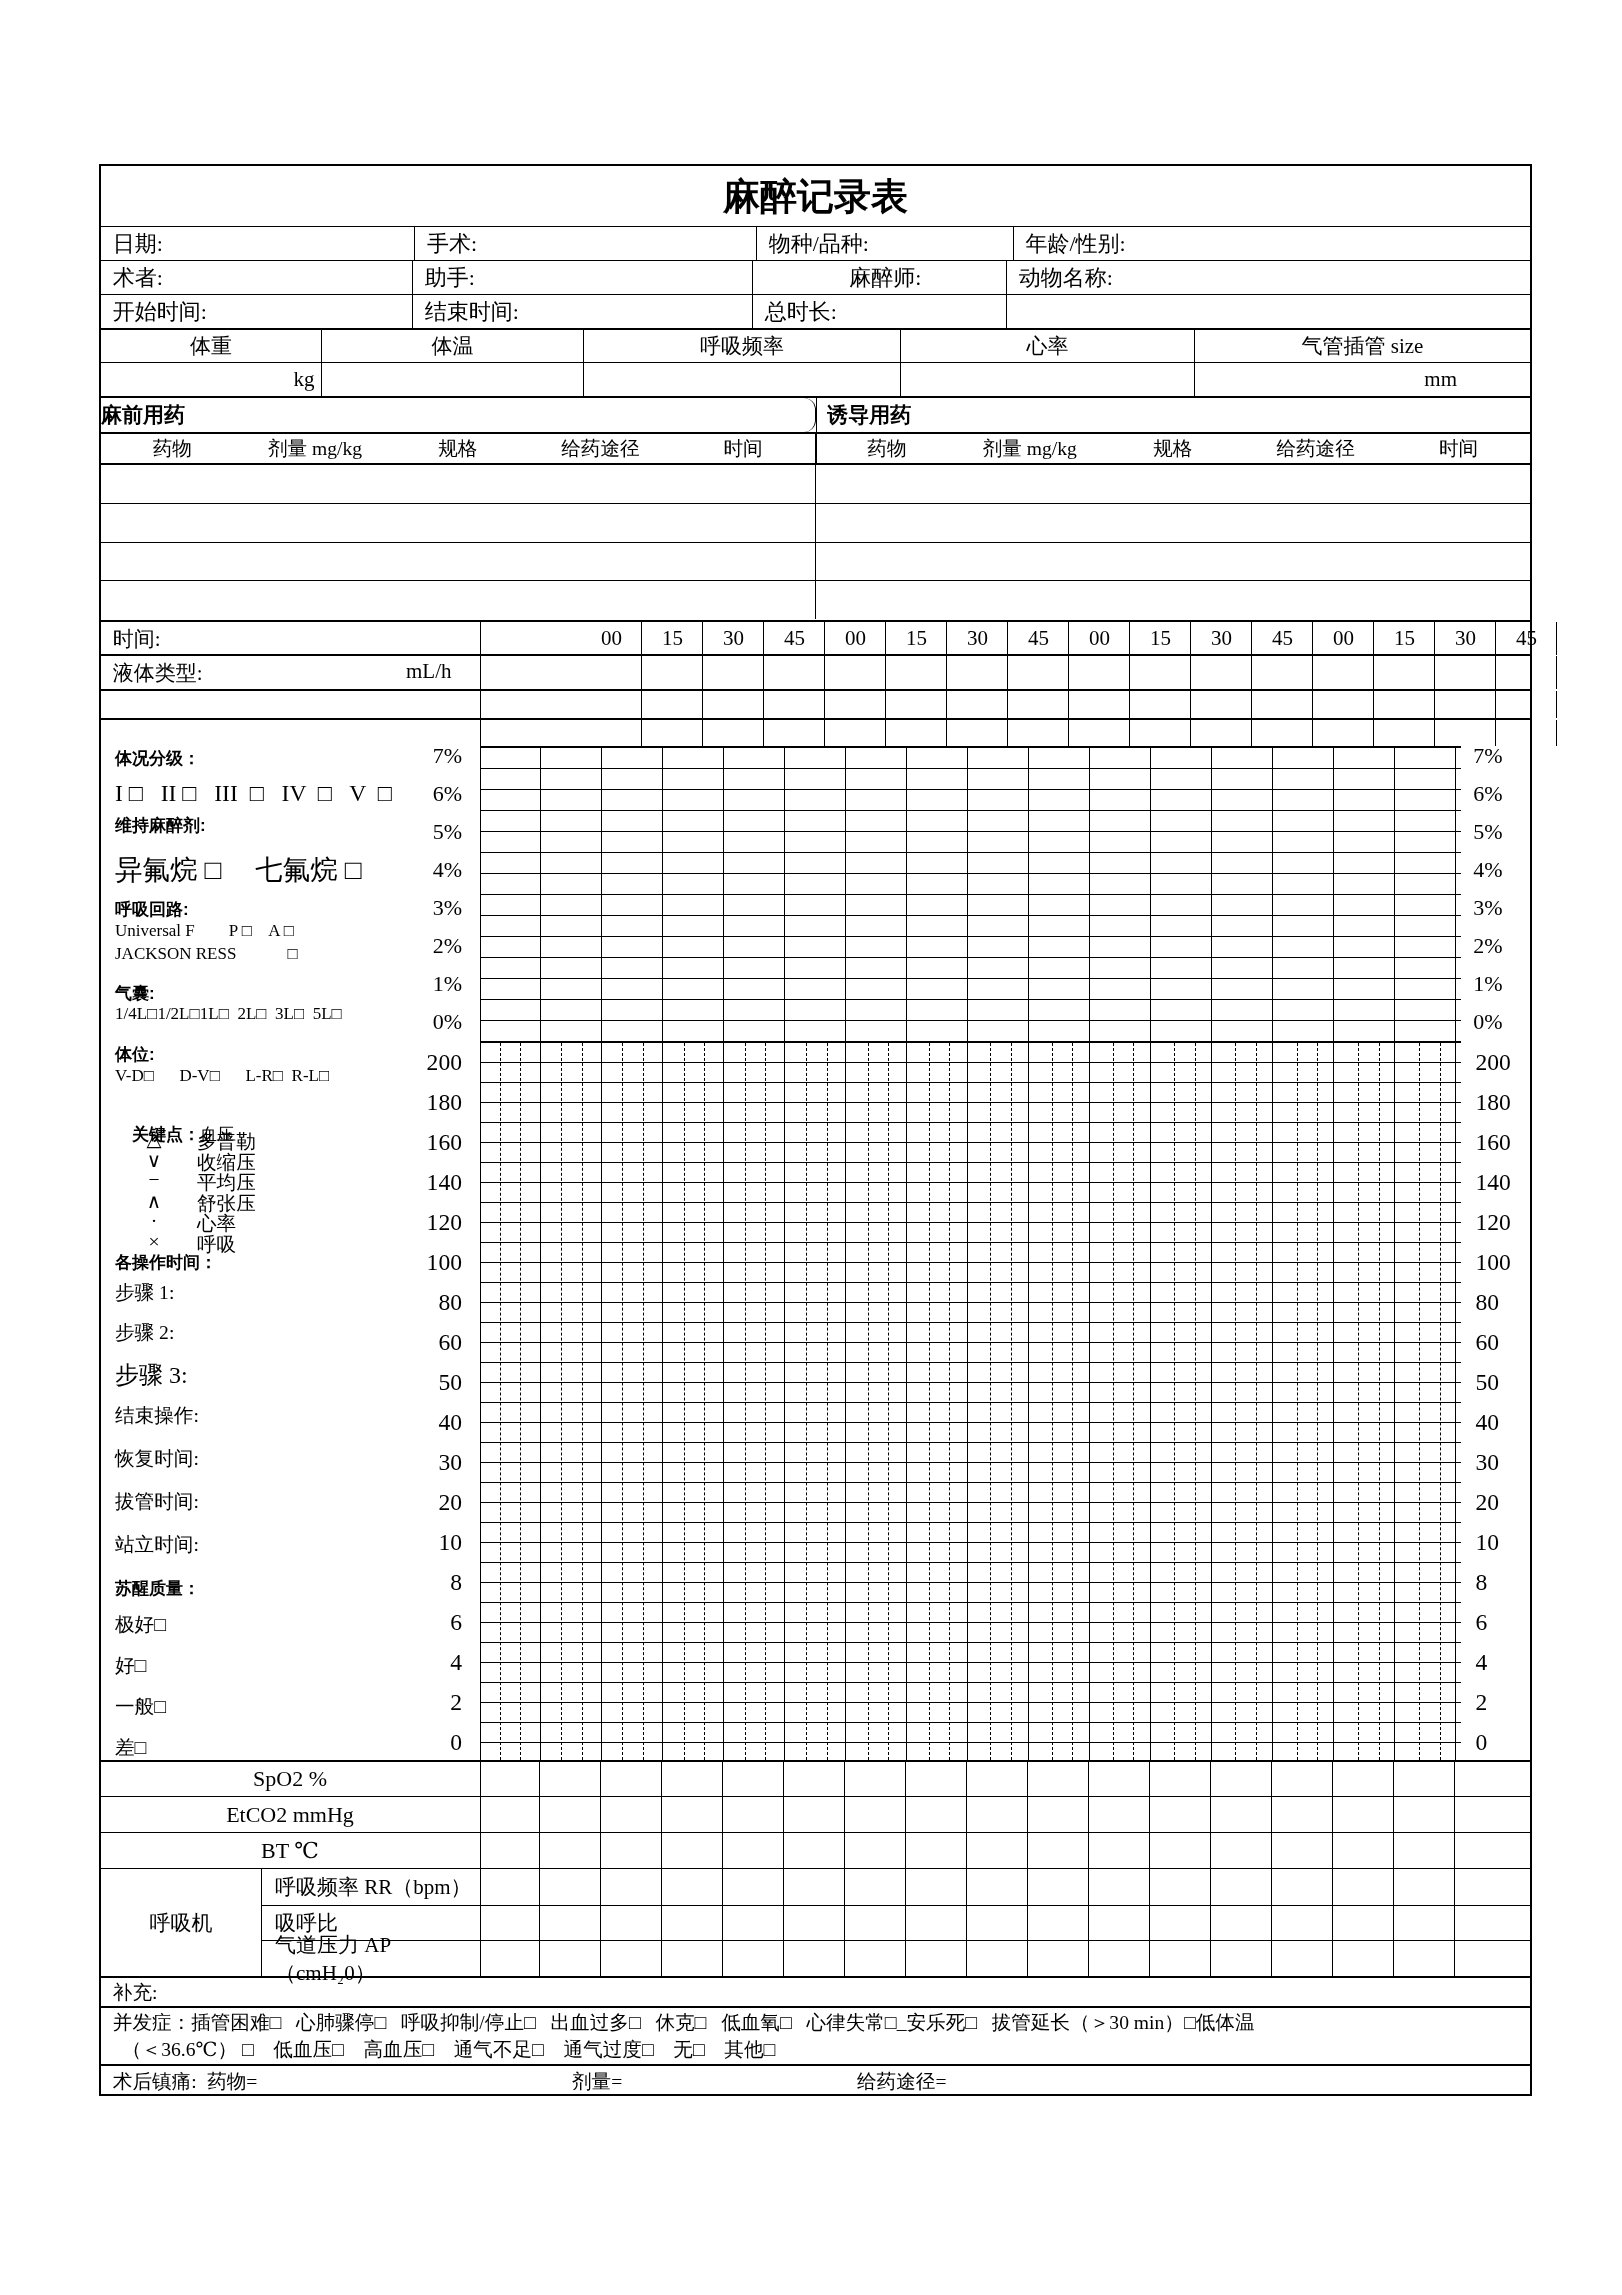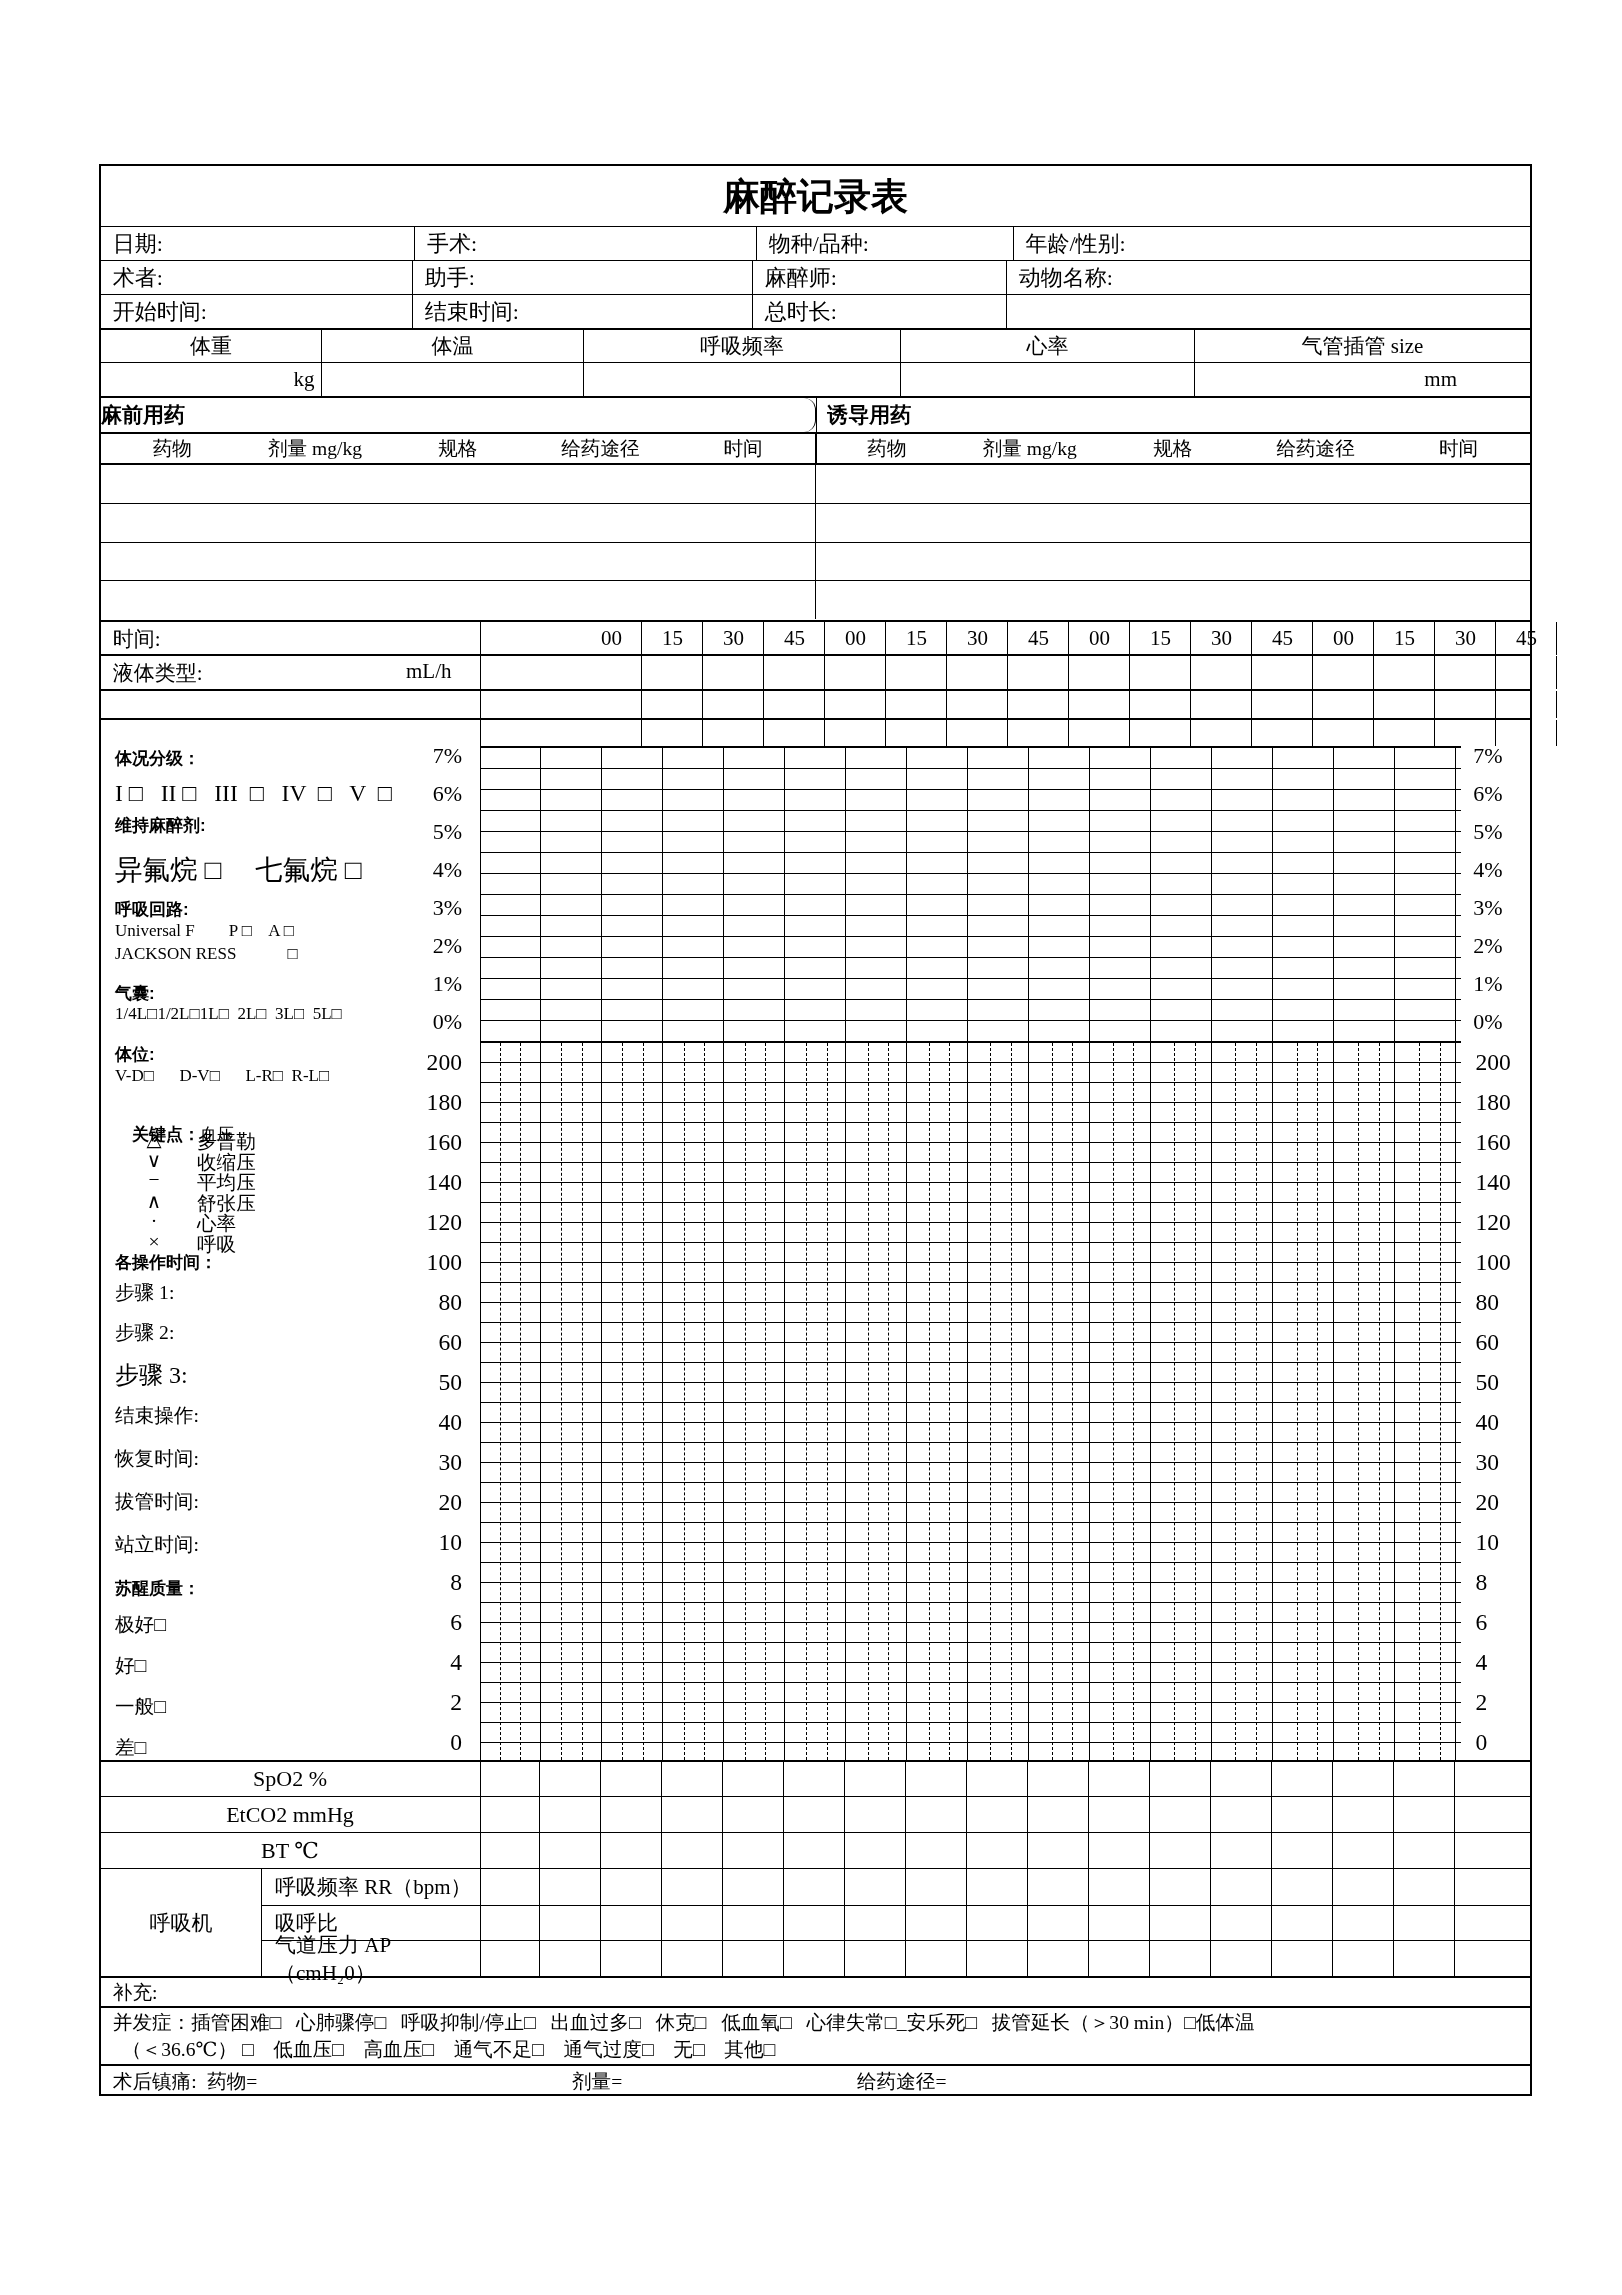--- a/index.html
+++ b/index.html
@@ -79,21 +79,21 @@
         <span>年龄/性别:</span>
       </div>
   </div>
   <div class="row bt2 f34" style="top:260px;height:34px;">
     <div class="cell" style="width:311px;">
         <span>术者:</span>
       </div>
     <div class="cell" style="width:340px;">
         <span>助手:</span>
       </div>
-    <div class="cell" style="width:254px;">
+    <div class="cell" style="width:254px;justify-content:center;">
         <span>麻醉师:</span>
       </div>
     <div class="cell" style="width:524px;">
         <span>动物名称:</span>
       </div>
   </div>
   <div class="row bt2 f34" style="top:294px;height:34px;">
     <div class="cell" style="width:311px;">
         <span>开始时间:</span>
       </div>

